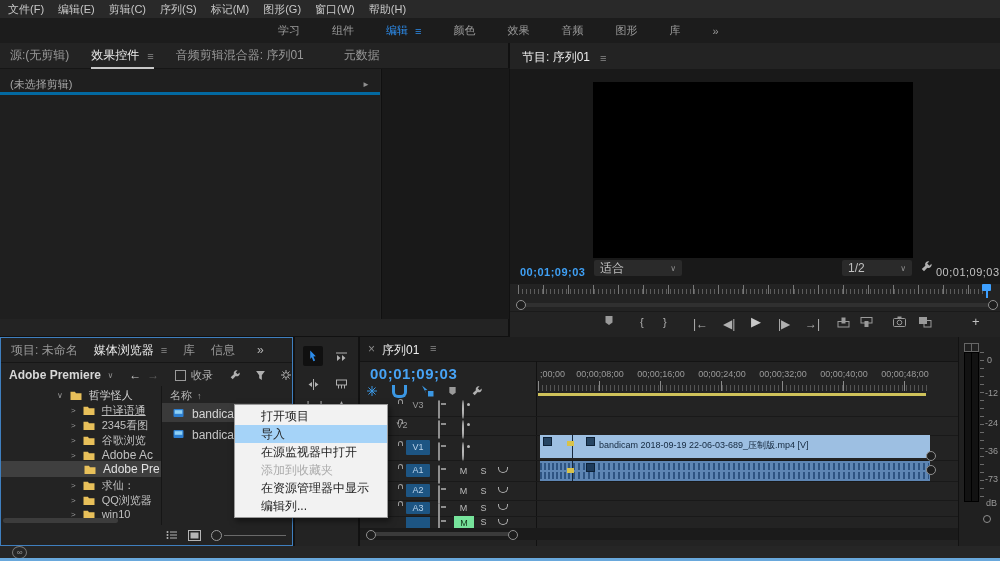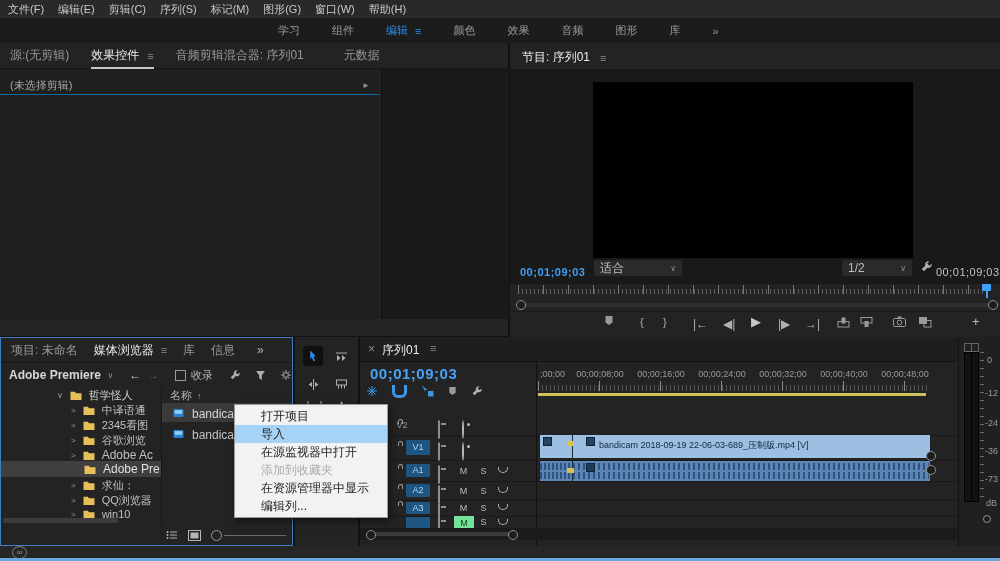--- a/index.html
+++ b/index.html
@@ -82,21 +82,21 @@
       <span class="tab nw">源:(无剪辑)</span>
       <span class="nw" style="display:flex;gap:8px;align-items:center;border-bottom:2px solid #c8c8c8;padding-bottom:3px;margin-bottom:-5px;">
         <span class="tab on">效果控件</span>
         <span class="hamb">≡</span>
       </span>
       <span class="tab nw">音频剪辑混合器: 序列01</span>
       <span class="tab nw" style="margin-left:18px;">元数据</span>
     </div>
     <div class="p" style="left:0;top:26px;width:380px;height:250px;background:#1f1f1f;"></div>
     <div class="p" style="left:381px;top:26px;width:127px;height:250px;background:#191919;border-left:1px solid #101010;"></div>
-    <div class="p" style="left:0;top:33px;width:380px;height:19px;border-bottom:1px solid #0369a1;display:flex;align-items:center;justify-content:space-between;padding:0 10px;box-sizing:border-box;">
+    <div class="p" style="left:0;top:33px;width:380px;height:19px;border-bottom:3px solid #0369a1;display:flex;align-items:center;justify-content:space-between;padding:0 10px;box-sizing:border-box;">
       <span class="f11" style="color:#a8a8a8;">(未选择剪辑)</span>
       <span style="font-size:8px;color:#8f8f8f;">►</span>
     </div>
     <div class="p" style="left:8px;top:320px;">
       <span class="f10 nw" style="color:#9a9a9a;letter-spacing:.5px;">00;01;09;03</span>
     </div>
     <div class="p ic" style="left:452px;top:321px;width:16px;height:12px;">
       <span style="font-size:8px;color:#9a9a9a;">▶<span style="font-size:7px;">,</span></span>
     </div>
     <div class="p" style="left:478px;top:320px;">
@@ -233,21 +233,21 @@
         <svg width="14" height="11" viewBox="0 0 12 10">
             <path d="M1 1.5h4l1 1.5h5V9H1z" fill="#e8c05a"></path>
           </svg>
         <span class="f11" style="color:#d0d0d0;">哲学怪人</span>
       </div>
       <div class="p nw" style="left:70px;top:17px;display:flex;gap:6px;align-items:center;">
         <span style="font-size:8px;color:#9a9a9a;">&gt;</span>
         <svg width="14" height="11" viewBox="0 0 12 10">
             <path d="M1 1.5h4l1 1.5h5V9H1z" fill="#e8c05a"></path>
           </svg>
-        <span class="f11" style="color:#c0c0c0;">中译语通</span>
+        <span class="f11" style="color:#c0c0c0;text-decoration:underline;">中译语通</span>
       </div>
       <div class="p nw" style="left:70px;top:32px;display:flex;gap:6px;align-items:center;">
         <span style="font-size:8px;color:#9a9a9a;">&gt;</span>
         <svg width="14" height="11" viewBox="0 0 12 10">
             <path d="M1 1.5h4l1 1.5h5V9H1z" fill="#e8c05a"></path>
           </svg>
         <span class="f11" style="color:#c0c0c0;">2345看图</span>
       </div>
       <div class="p nw" style="left:70px;top:47px;display:flex;gap:6px;align-items:center;">
         <span style="font-size:8px;color:#9a9a9a;">&gt;</span>
@@ -413,20 +413,26 @@
       <span class="p f9 nw" style="left:245px;top:6px;color:#9a9a9a;transform:translateX(-50%);">00;00;32;00</span>
       <span class="p f9 nw" style="left:306px;top:6px;color:#9a9a9a;transform:translateX(-50%);">00;00;40;00</span>
       <span class="p f9 nw" style="left:367px;top:6px;color:#9a9a9a;transform:translateX(-50%);">00;00;48;00</span>
       <div class="p tl-ticks-sm" style="left:0;top:22px;width:390px;height:6px;"></div>
       <div class="p tl-ticks-big" style="left:0;top:18px;width:390px;height:10px;"></div>
       <div class="p" style="left:0;top:30px;width:388px;height:3px;background:#cfc25a;"></div>
     </div>
 
     <div class="p" style="left:176px;top:24px;width:1px;height:185px;background:#121212;"></div>
 
+    <div class="p" style="left:0;top:59px;width:598px;height:20px;border-bottom:1px solid #191919;">
+      <span class="p ic-lock" style="left:36px;top:7px;"></span>
+      <span class="p trklab off" style="left:46px;top:4px;">V3</span>
+      <span class="p ic-patch" style="left:78px;top:5px;"></span>
+      <span class="p ic-eye" style="left:100px;top:5px;"></span>
+    </div>
     <div class="p" style="left:0;top:80px;width:598px;height:18px;border-bottom:1px solid #191919;">
       <span class="p ic-lock" style="left:36px;top:6px;"></span>
       <span class="p trklab off" style="left:30px;top:3px;">V2</span>
       <span class="p ic-patch" style="left:78px;top:4px;"></span>
       <span class="p ic-eye" style="left:100px;top:4px;"></span>
     </div>
     <div class="p" style="left:0;top:99px;width:598px;height:24px;border-bottom:1px solid #191919;">
       <span class="p ic-lock" style="left:36px;top:9px;"></span>
       <span class="p trklab" style="left:46px;top:4px;height:15px;line-height:15px;">V1</span>
       <span class="p ic-patch" style="left:78px;top:7px;"></span>

